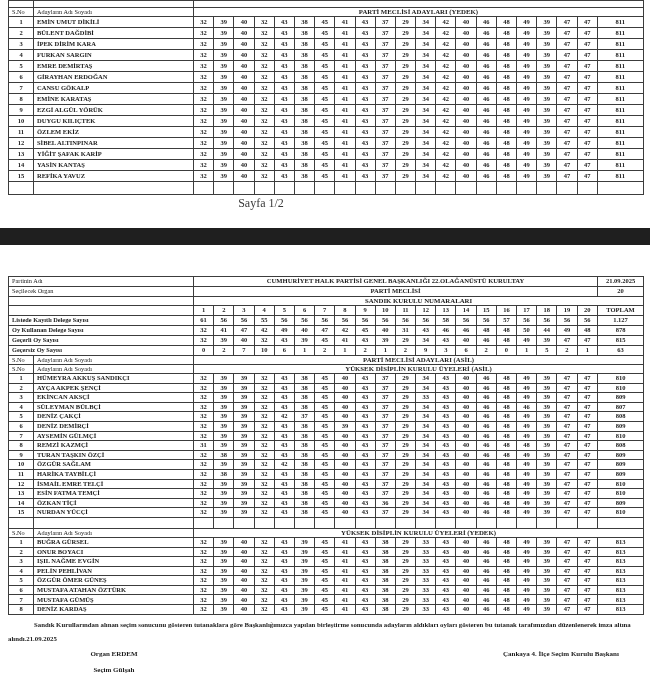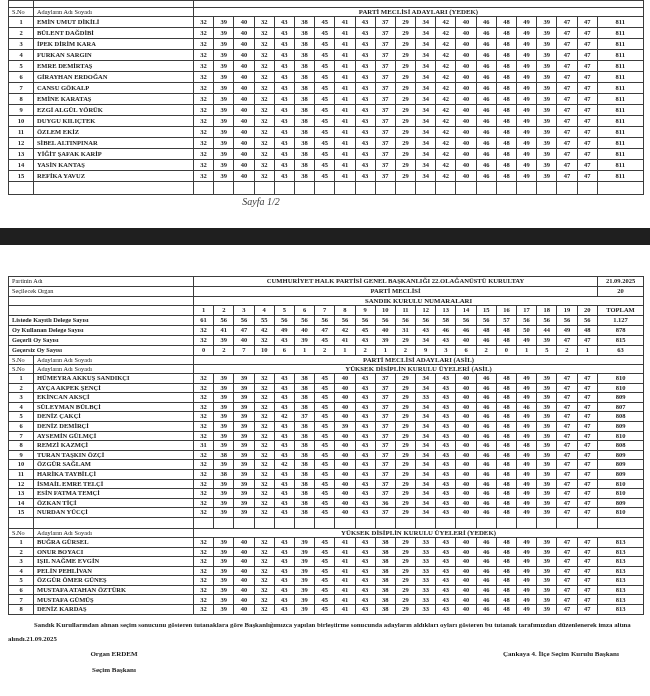--- a/index.html
+++ b/index.html
@@ -18,21 +18,21 @@
   #page1-table tr.r-head{height:9px;}
   #page1-table tr.r-data{height:11px;}
   #page1-table tr.r-empty{height:13px;}
   #page2-table{position:absolute;top:276px;left:8px;}
   #page2-table tr.r-info{height:10px;}
   #page2-table tr.r-head{height:9px;}
   #page2-table tr.r-nums{height:10px;}
   #page2-table tr.r-stat{height:10px;}
   #page2-table tr.r-data{height:9.6px;}
   #page2-table tr.r-empty{height:11px;}
-  #sayfa{position:absolute;top:196px;left:0;width:522px;text-align:center;font-size:10px;color:#3a3a3a;font-style:italic;}
+  #sayfa{position:absolute;top:196px;left:0;width:522px;text-align:center;font-size:12px;color:#3a3a3a;}
   #band{position:absolute;top:228px;left:0;width:650px;height:17px;background:#1f1f1f;}
   #title{position:absolute;top:263px;left:192px;width:451px;text-align:center;
          font-weight:bold;font-size:7.6px;}
   #footer{position:absolute;top:618px;left:8px;width:634px;font-weight:bold;font-size:6.8px;
           line-height:14px;text-indent:26px;}
   .sig{position:absolute;text-align:center;font-weight:bold;font-size:7px;line-height:16px;}
   #sig-left{top:646px;left:58px;width:112px;}
   #sig-right{top:646px;left:478px;width:166px;}
 </style>
 </head>
@@ -1275,19 +1275,19 @@
           <td class="b">47</td>
           <td class="b">813</td>
         </tr>
       </tbody>
   </table>
 
   <div id="footer">Sandık Kurullarından alınan seçim sonucunu gösteren tutanaklara göre Başkanlığımızca yapılan birleştirme sonucunda adayların aldıkları oyları gösteren bu tutanak tarafımızdan düzenlenerek imza altına alındı.21.09.2025</div>
 
   <div id="sig-left" class="sig">
     <div>Organ ERDEM</div>
-    <div>Seçim Başkanı</div>
+    <div>Seçim Gülşah</div>
   </div>
   <div id="sig-right" class="sig">
     <div>Çankaya 4. İlçe Seçim Kurulu Başkanı</div>
   </div>
 
 </div>
 
 </body></html>

